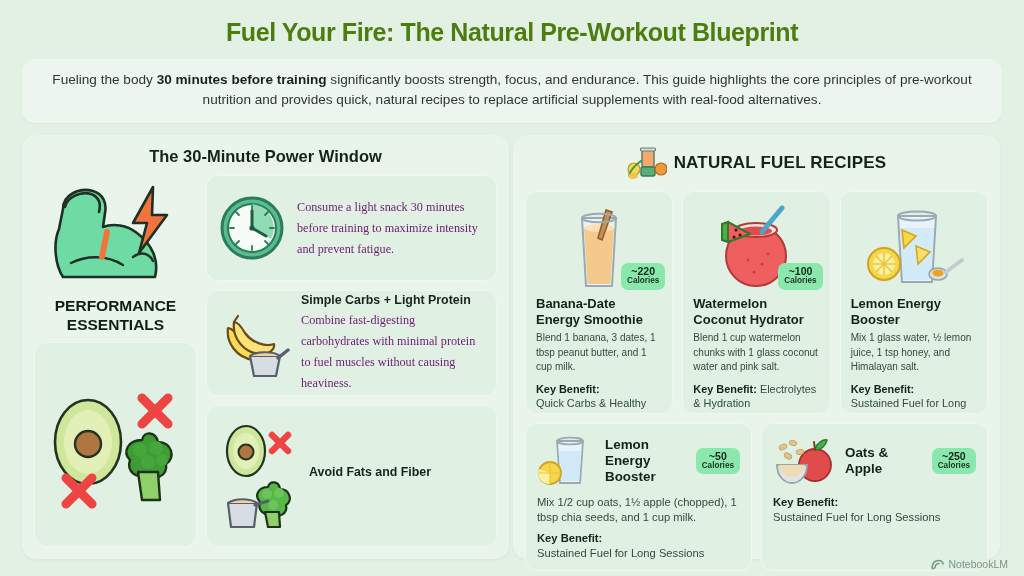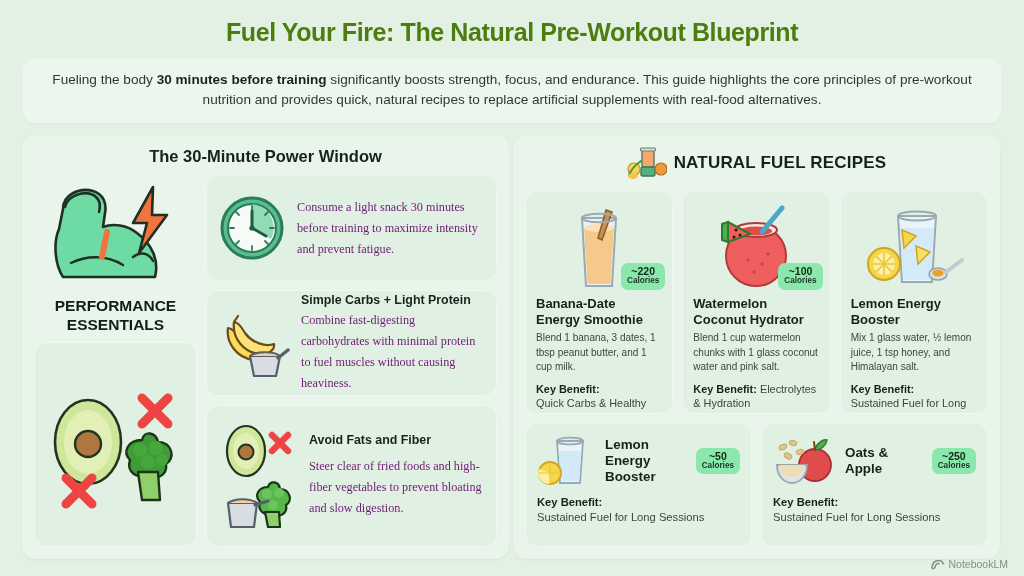--- a/index.html
+++ b/index.html
@@ -269,21 +269,20 @@
                 <circle cx="55" cy="84" r="5" fill="#6cc45c"></circle>
                 <g stroke="#55606a" stroke-width="2.2" stroke-linejoin="round">
                   <path d="M10 82 L13 106 L36 106 L39 82 Z" fill="#d7dde2"></path>
                   <path d="M10 82 C17 77, 32 77, 39 82" fill="#f3cfa4"></path>
                   <path d="M37 84 L50 80" stroke-linecap="round" fill="none" stroke-width="3"></path>
                 </g>
               </svg>
             </div>
             <div class="tip-text">
               <div class="tip-title">Avoid Fats and Fiber</div>
-              <div class="tip-body">Steer clear of fried foods and high-fiber vegetables to prevent bloating and slow digestion.</div>
             </div>
           </div>
 
         </div>
       </div>
     </div>
 
     <div class="panel panel-right">
       <div class="panel-head-right">
         <svg width="40" height="32" viewBox="0 0 40 32">
@@ -400,20 +399,21 @@
                   <path d="M13 27 L13 49"></path>
                   <path d="M2 38 L24 38"></path>
                 </g>
             </svg>
             <div class="wide-title">Lemon Energy Booster</div>
             <div class="cal-badge wide-badge">
               <div class="num">~50</div>
               <div class="lbl">Calories</div>
             </div>
           </div>
+          <div class="wide-desc">Mix 1/2 cup oats, 1½ apple (chopped), 1 tbsp chia seeds, and 1 cup milk.</div>
           <div class="wide-benefit">
             <b>Key Benefit:</b><br>
             <span>Sustained Fuel for Long Sessions</span>
           </div>
         </div>
 
         <div class="wide-card">
           <div class="wide-head">
             <svg width="62" height="52" viewBox="0 0 62 52">
               <circle cx="42" cy="30" r="16" fill="#e04b4b" stroke="#a83030" stroke-width="1.8"></circle>

